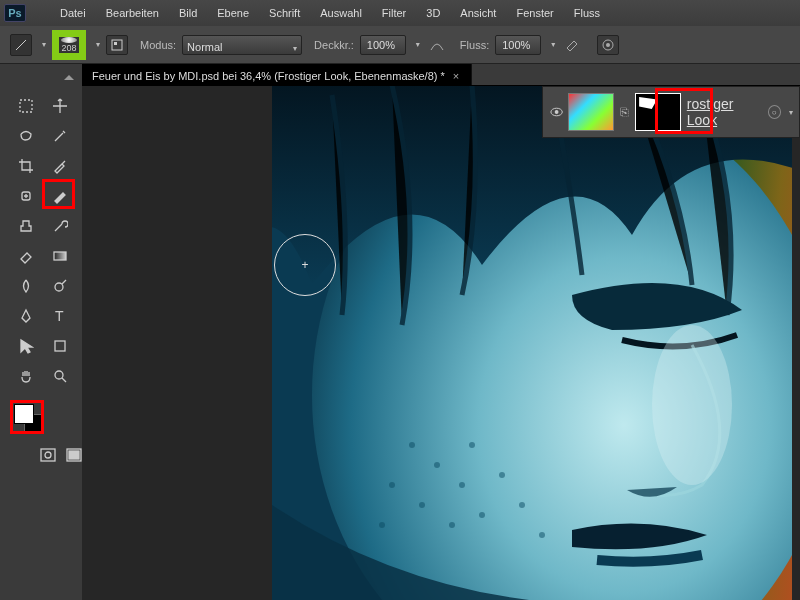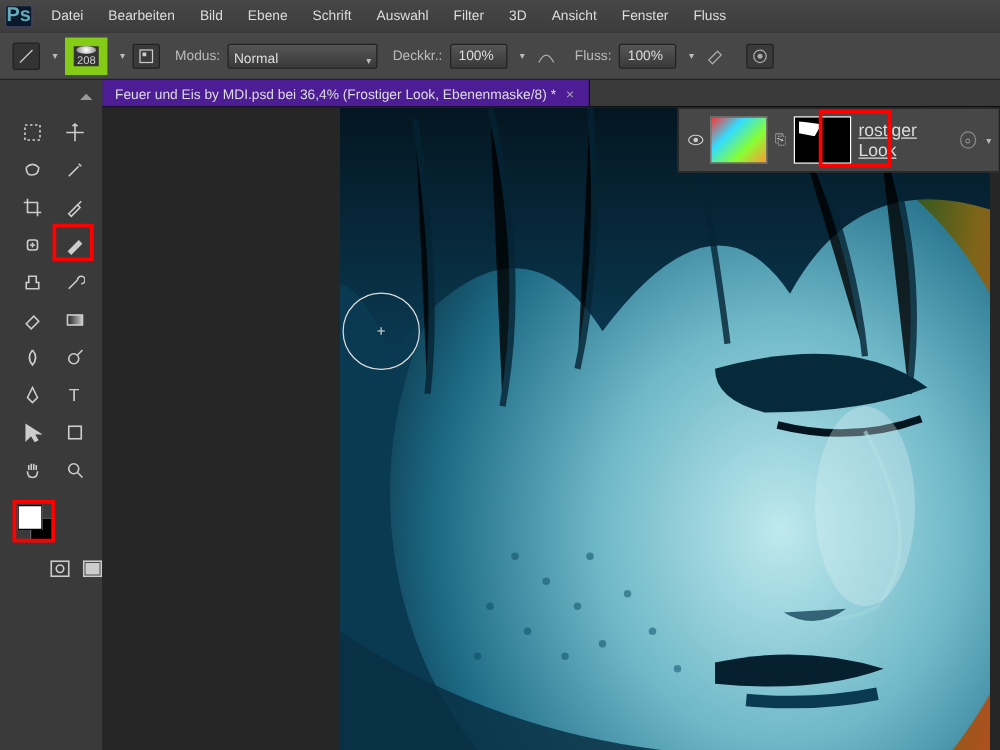--- a/index.html
+++ b/index.html
@@ -1,20 +1,20 @@
 <!DOCTYPE html>
 <html><head>
 <meta charset="utf-8">
 <style>
   * { box-sizing: border-box; margin: 0; padding: 0; font-family: "Segoe UI", Arial, sans-serif; }
   body { background: #1a1a1a; width: 800px; height: 600px; overflow: hidden; color: #ccc; font-size: 11px; }
   
   
   .menubar { height: 26px; background: linear-gradient(#474747,#3c3c3c); display: flex; align-items: center; padding-left: 4px; }
-  .ps-logo { width: 22px; height: 18px; background: #0a1a2a; border: 1px solid #446; border-radius: 2px; color: #6ab; display:flex;align-items:center;justify-content:center;font-weight:bold;font-size:16px;margin-right:5px;}
+  .ps-logo { width: 22px; height: 18px; background: #0a1a2a; border: 1px solid #446; border-radius: 2px; color: #6ab; display:flex;align-items:center;justify-content:center;font-weight:bold;font-size:11px;margin-right:24px;}
   .menu-item { padding: 3px 10px; color: #ddd; cursor: default; }
 
   
   .optbar { height: 38px; background: #474747; display:flex; align-items:center; padding-left:10px; gap:6px; border-bottom:1px solid #222; }
   .opt-swatch { width:22px;height:22px;background:#333;border:1px solid #222;border-radius:2px;display:flex;align-items:center;justify-content:center;color:#ccc;}
   .brush-dot {width:16px;height:16px;border-radius:50%;background:radial-gradient(circle,#fff,#888);}
   .brush-size {width:34px;height:30px;background:#333;border:7px solid #84cc16;display:flex;flex-direction:column;align-items:center;justify-content:center;font-size:9px;}
   .opt-label{color:#bbb;margin-left:6px;}
   .opt-select{background:linear-gradient(#555,#3a3a3a);border:1px solid #222;height:20px;padding:1px 4px;color:#ddd;min-width:120px;display:flex;align-items:flex-end;justify-content:space-between;border-radius:2px;}
   .opt-input{background:linear-gradient(#555,#3a3a3a);border:1px solid #222;height:20px;padding:1px 6px;color:#ddd;width:46px;display:flex;align-items:center;border-radius:2px;}
@@ -37,21 +37,21 @@
   .fg{position:absolute;top:0;left:0;width:20px;height:20px;background:#fff;border:1px solid #000;}
   .bg{position:absolute;bottom:0;right:0;width:20px;height:20px;background:#000;border:1px solid #666;}
   .below-colors{display:flex;gap:10px;margin:10px 0 0 6px;}
   .hl{border:3px solid #f00;position:absolute;pointer-events:none;}
   .hl1{width:33px;height:30px;}
   .hl2{width:34px;height:34px;}
 
   
   .middle{flex:1;display:flex;flex-direction:column;background:#262626;min-width:0;}
   .tabbar{height:22px;background:#3a3a3a;display:flex;align-items:stretch;border-bottom:1px solid #000;}
-  .doc-tab{background:#4c1d95;padding:3px 12px 0 10px;color:#ddd;display:flex;align-items:center;gap:8px;border-right:1px solid #111;font-size:11px;}
+  .doc-tab{background:#000000;padding:3px 12px 0 10px;color:#ddd;display:flex;align-items:center;gap:8px;border-right:1px solid #111;font-size:11px;}
   .tab-close{color:#aaa;}
 
   
   .canvas-wrap{flex:1;position:relative;overflow:hidden;background:#262626;}
   .canvas{position:absolute;top:0;left:190px;width:520px;height:518px;overflow:hidden;}
   .art{width:100%;height:100%;}
   .brush-cursor{position:absolute;width:62px;height:62px;border:1px solid #ddd;border-radius:50%;left:192px;top:148px;display:flex;align-items:center;justify-content:center;color:#ddd;font-size:12px;}
 
   
   .layerfloat{position:absolute;top:0;right:0;width:258px;height:52px;background:#474747;border:1px solid #222;display:flex;align-items:center;padding:4px 6px;gap:4px;}

